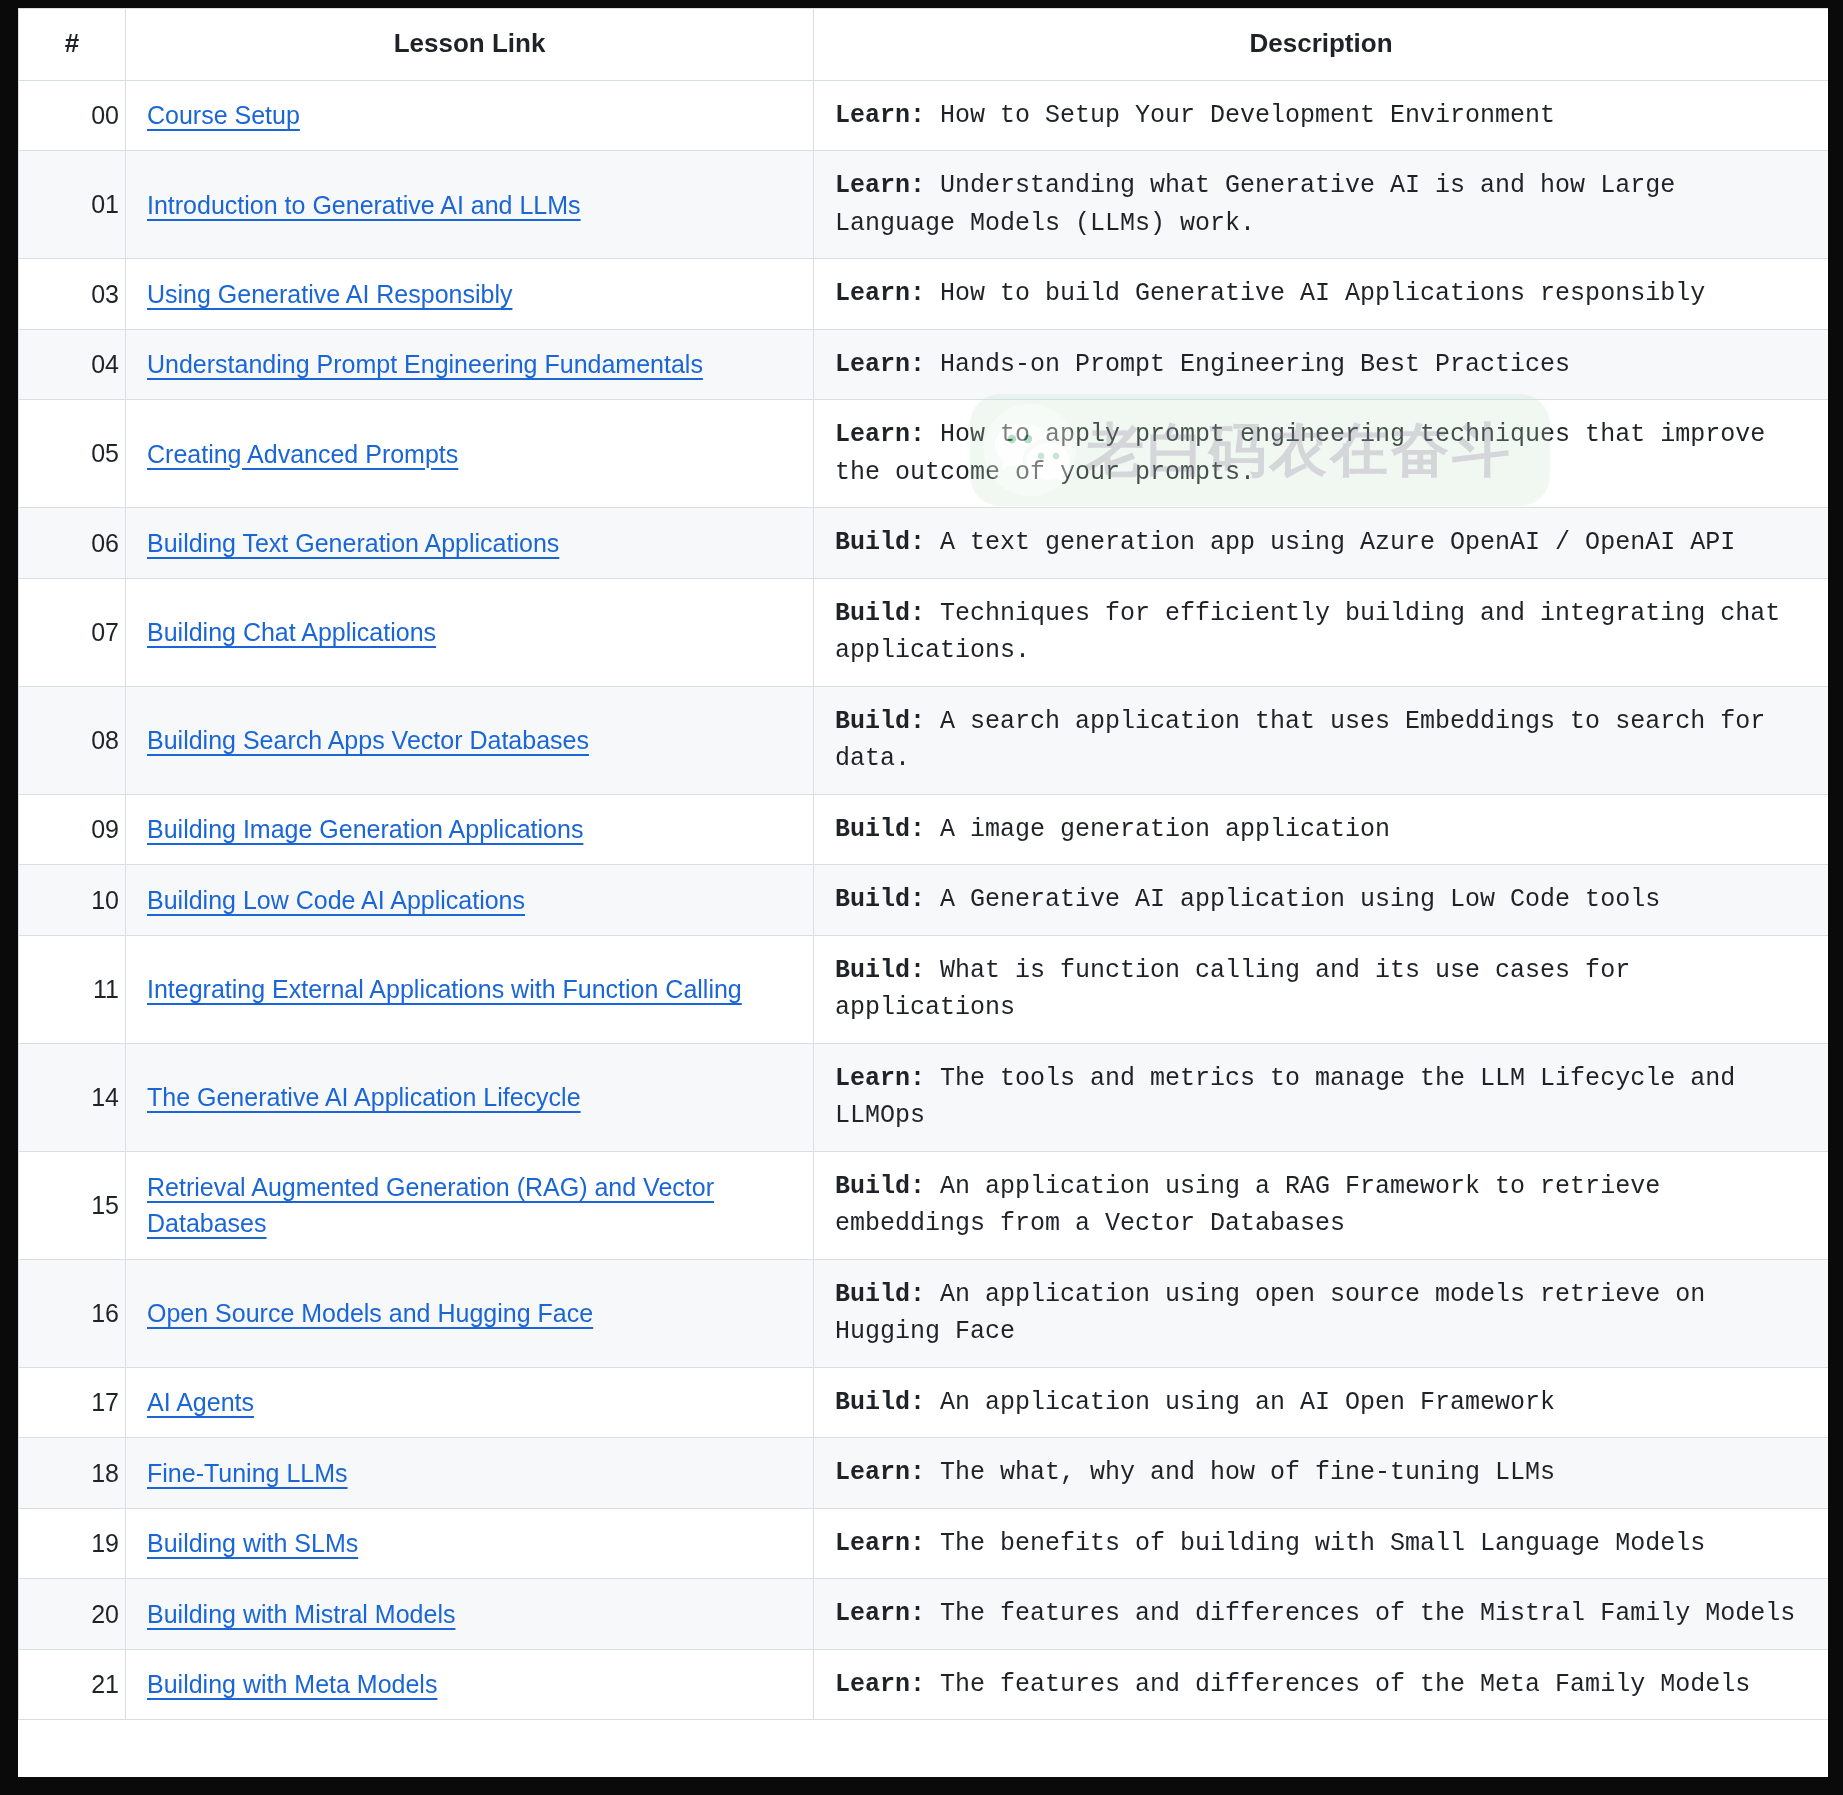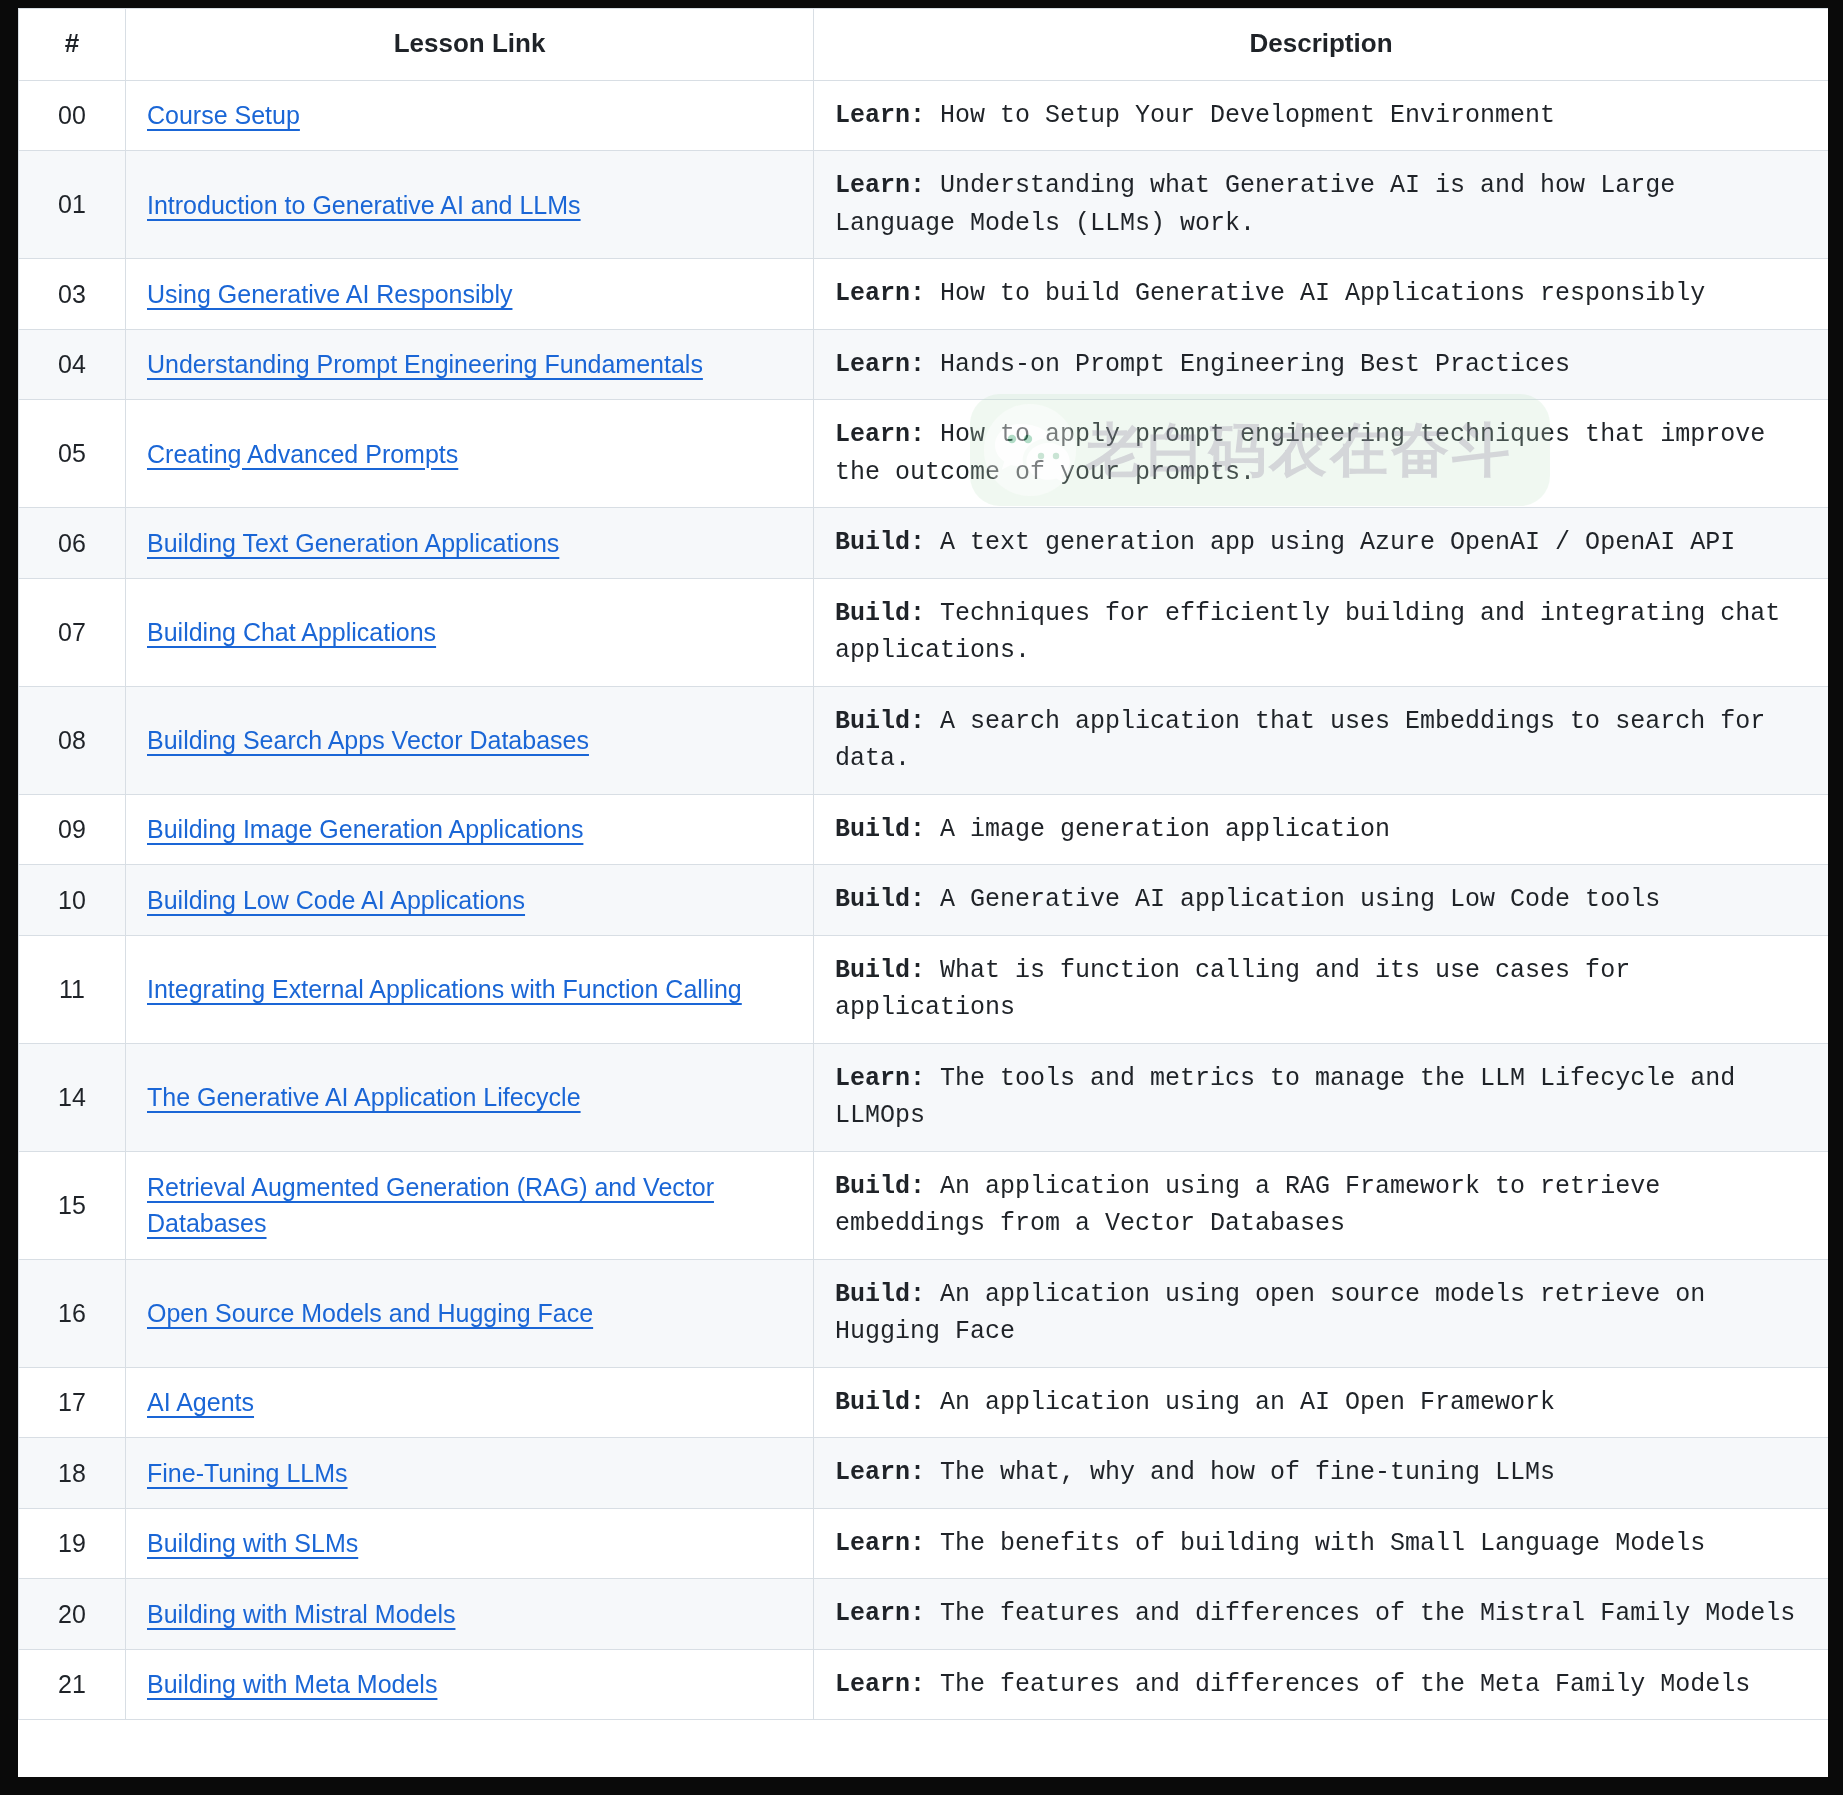--- a/index.html
+++ b/index.html
@@ -58,21 +58,21 @@
     padding: 18px 10px 19px 10px;
     background: #ffffff;
     line-height: 1.3;
   }
 
   table.lessons tbody tr:nth-child(odd)  { background: #ffffff; }
   table.lessons tbody tr:nth-child(even) { background: #f6f8fa; }
 
   td.num {
     font-size: 25px;
-    text-align: center;
+    text-align: right;
     padding: 16px 6px;
     color: #1f2328;
     font-weight: 400;
   }
 
   td.link {
     padding: 16px 0 16px 21px;
     font-size: 25px;
     line-height: 1.45;
     margin-top: 8px;

